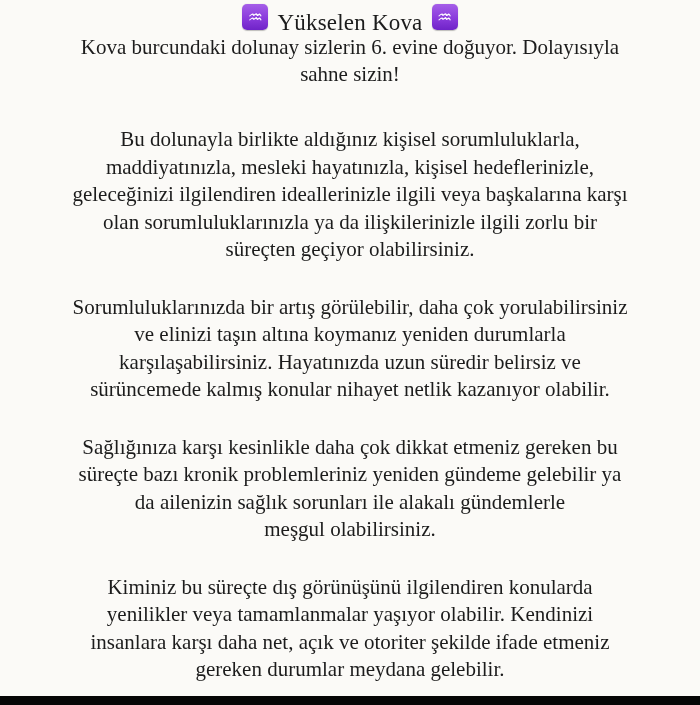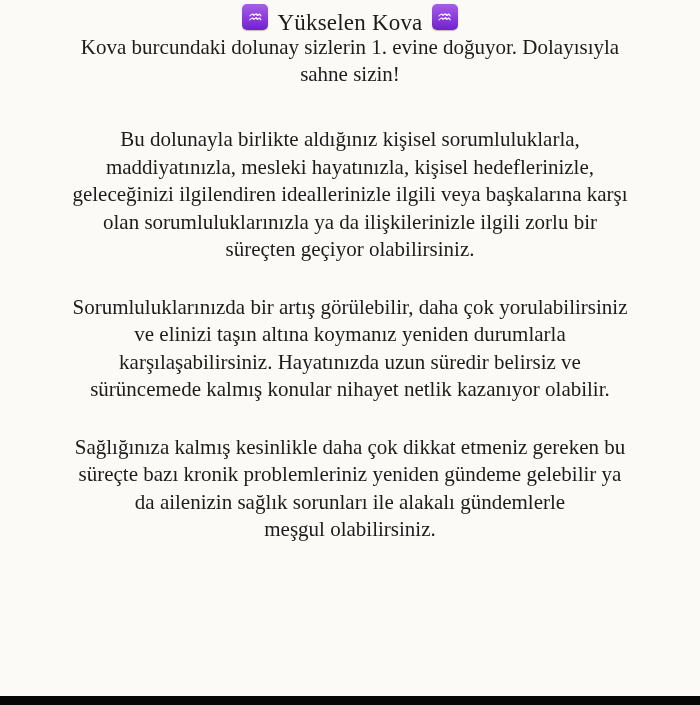--- a/index.html
+++ b/index.html
@@ -70,35 +70,39 @@
 <body>
 
 <div class="page">
 
   <div class="title-row">
     <span class="emoji-badge">♒</span>
     <span class="title-text">Yükselen Kova</span>
     <span class="emoji-badge">♒</span>
   </div>
 
-  <div class="subtitle">Kova burcundaki dolunay sizlerin 1. evine doğuyor. Dolayısıyla
+  <div class="subtitle">Kova burcundaki dolunay sizlerin 6. evine doğuyor. Dolayısıyla
 sahne sizin!</div>
 
   <p class="para para-first">Bu dolunayla birlikte aldığınız kişisel sorumluluklarla,
 maddiyatınızla, mesleki hayatınızla, kişisel hedeflerinizle,
 geleceğinizi ilgilendiren ideallerinizle ilgili veya başkalarına karşı
 olan sorumluluklarınızla ya da ilişkilerinizle ilgili zorlu bir
 süreçten geçiyor olabilirsiniz.</p>
 
   <p class="para para-rest">Sorumluluklarınızda bir artış görülebilir, daha çok yorulabilirsiniz
 ve elinizi taşın altına koymanız yeniden durumlarla
 karşılaşabilirsiniz. Hayatınızda uzun süredir belirsiz ve
 sürüncemede kalmış konular nihayet netlik kazanıyor olabilir.</p>
 
-  <p class="para para-rest">Sağlığınıza kalmış kesinlikle daha çok dikkat etmeniz gereken bu
+  <p class="para para-rest">Sağlığınıza karşı kesinlikle daha çok dikkat etmeniz gereken bu
 süreçte bazı kronik problemleriniz yeniden gündeme gelebilir ya
 da ailenizin sağlık sorunları ile alakalı gündemlerle
 meşgul olabilirsiniz.</p>
 
+  <p class="para para-rest">Kiminiz bu süreçte dış görünüşünü ilgilendiren konularda
+yenilikler veya tamamlanmalar yaşıyor olabilir. Kendinizi
+insanlara karşı daha net, açık ve otoriter şekilde ifade etmeniz
+gereken durumlar meydana gelebilir.</p>
 
   <div class="bottom-bar"></div>
 
 </div>
 
 </body></html>

